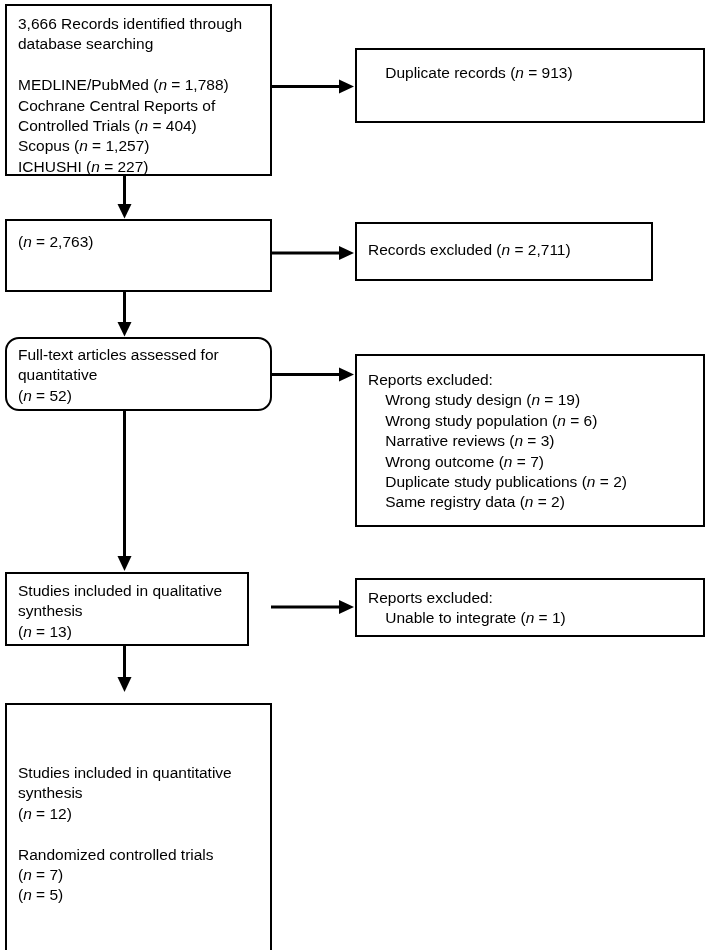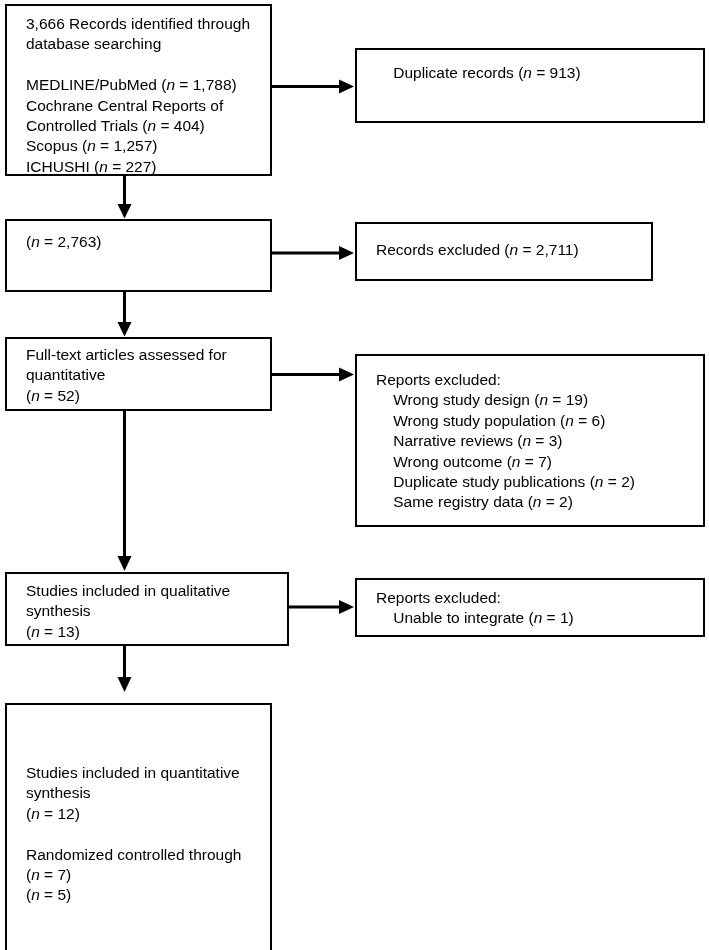--- a/index.html
+++ b/index.html
@@ -23,29 +23,28 @@
     background: #ffffff;
     border: 2.5px solid #000000;
     color: #000000;
     font-size: 15.5px;
     line-height: 20.4px;
     z-index: 1;
   }
   .line {
     white-space: pre-wrap;
     min-height: 20.4px;
-    margin-left: 8px;
   }
   .line i { font-style: italic; }
 
   
   #box-identification { left: 5px;   top: 4px;   width: 267px; height: 172px; padding: 8px 12px 0 11px; }
   #box-screening      { left: 5px;   top: 219px; width: 267px; height: 73px;  padding: 11px 12px 0 11px; }
-  #box-eligibility    { left: 5px;   top: 337px; width: 267px; height: 74px;  padding: 6px 12px 0 11px; }
-  #box-qualitative    { left: 5px;   top: 572px; width: 284px; height: 74px;  padding: 7px 12px 0 11px; }
+  #box-eligibility    { left: 5px;   top: 337px; width: 267px; height: 74px;  padding: 6px 12px 0 11px; border-radius: 14px; }
+  #box-qualitative    { left: 5px;   top: 572px; width: 244px; height: 74px;  padding: 7px 12px 0 11px; }
   #box-quantitative   { left: 5px;   top: 703px; width: 267px; height: 250px; padding: 58px 12px 0 11px; }
 
   
   #box-removed        { left: 355px; top: 48px;  width: 350px; height: 75px;  padding: 13px 10px 0 11px; }
   #box-excluded       { left: 355px; top: 222px; width: 298px; height: 59px;  padding: 16px 22px 0 11px; }
   #box-reports        { left: 355px; top: 354px; width: 350px; height: 173px; padding: 14px 10px 0 11px; }
   #box-reports2       { left: 355px; top: 578px; width: 350px; height: 59px;  padding: 8px 10px 0 11px; }
 </style>
 </head>
 <body>
@@ -114,21 +113,21 @@
       <div class="line">Studies included in qualitative</div>
       <div class="line">synthesis</div>
       <div class="line">(<i>n</i> = 13)</div>
     </div>
 
   <div class="box" id="box-quantitative">
       <div class="line">Studies included in quantitative</div>
       <div class="line">synthesis</div>
       <div class="line">(<i>n</i> = 12)</div>
       <div class="line"></div>
-      <div class="line">Randomized controlled through</div>
+      <div class="line">Randomized controlled trials</div>
       <div class="line">(<i>n</i> = 7)</div>
       <div class="line">(<i>n</i> = 5)</div>
     </div>
 
   <div class="box" id="box-removed">
       <div class="line">    Duplicate records (<i>n</i> = 913)</div>
     </div>
 
   <div class="box" id="box-excluded">
       <div class="line">Records excluded (<i>n</i> = 2,711)</div>

